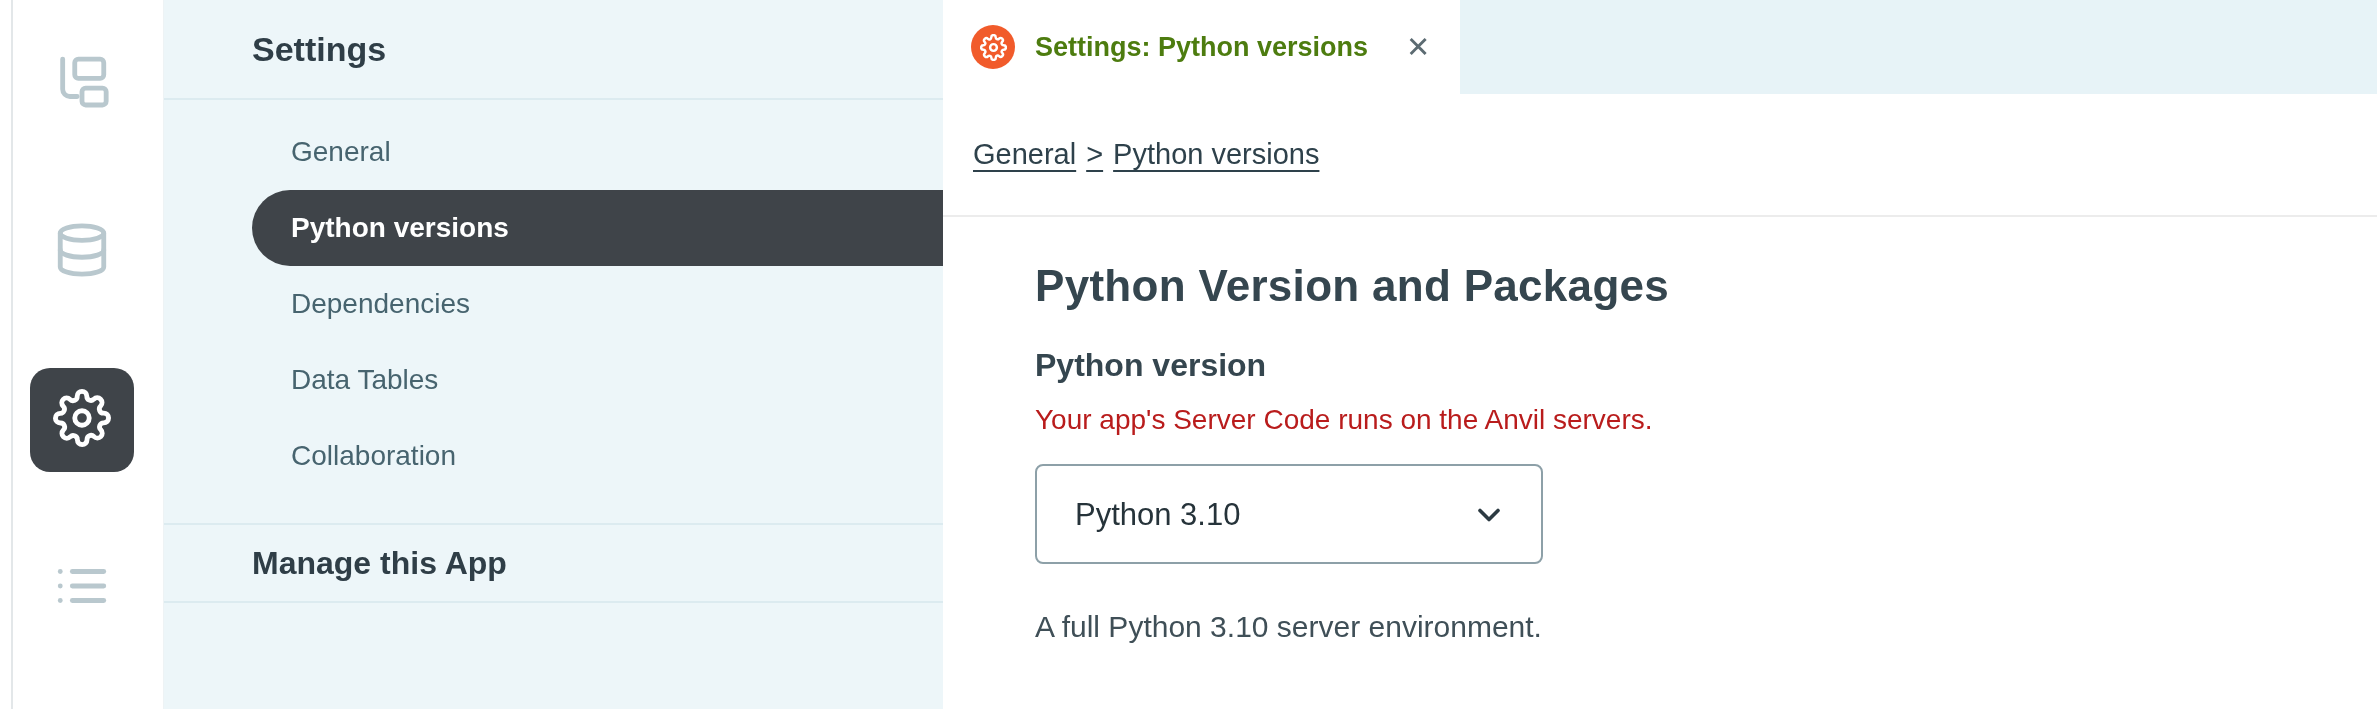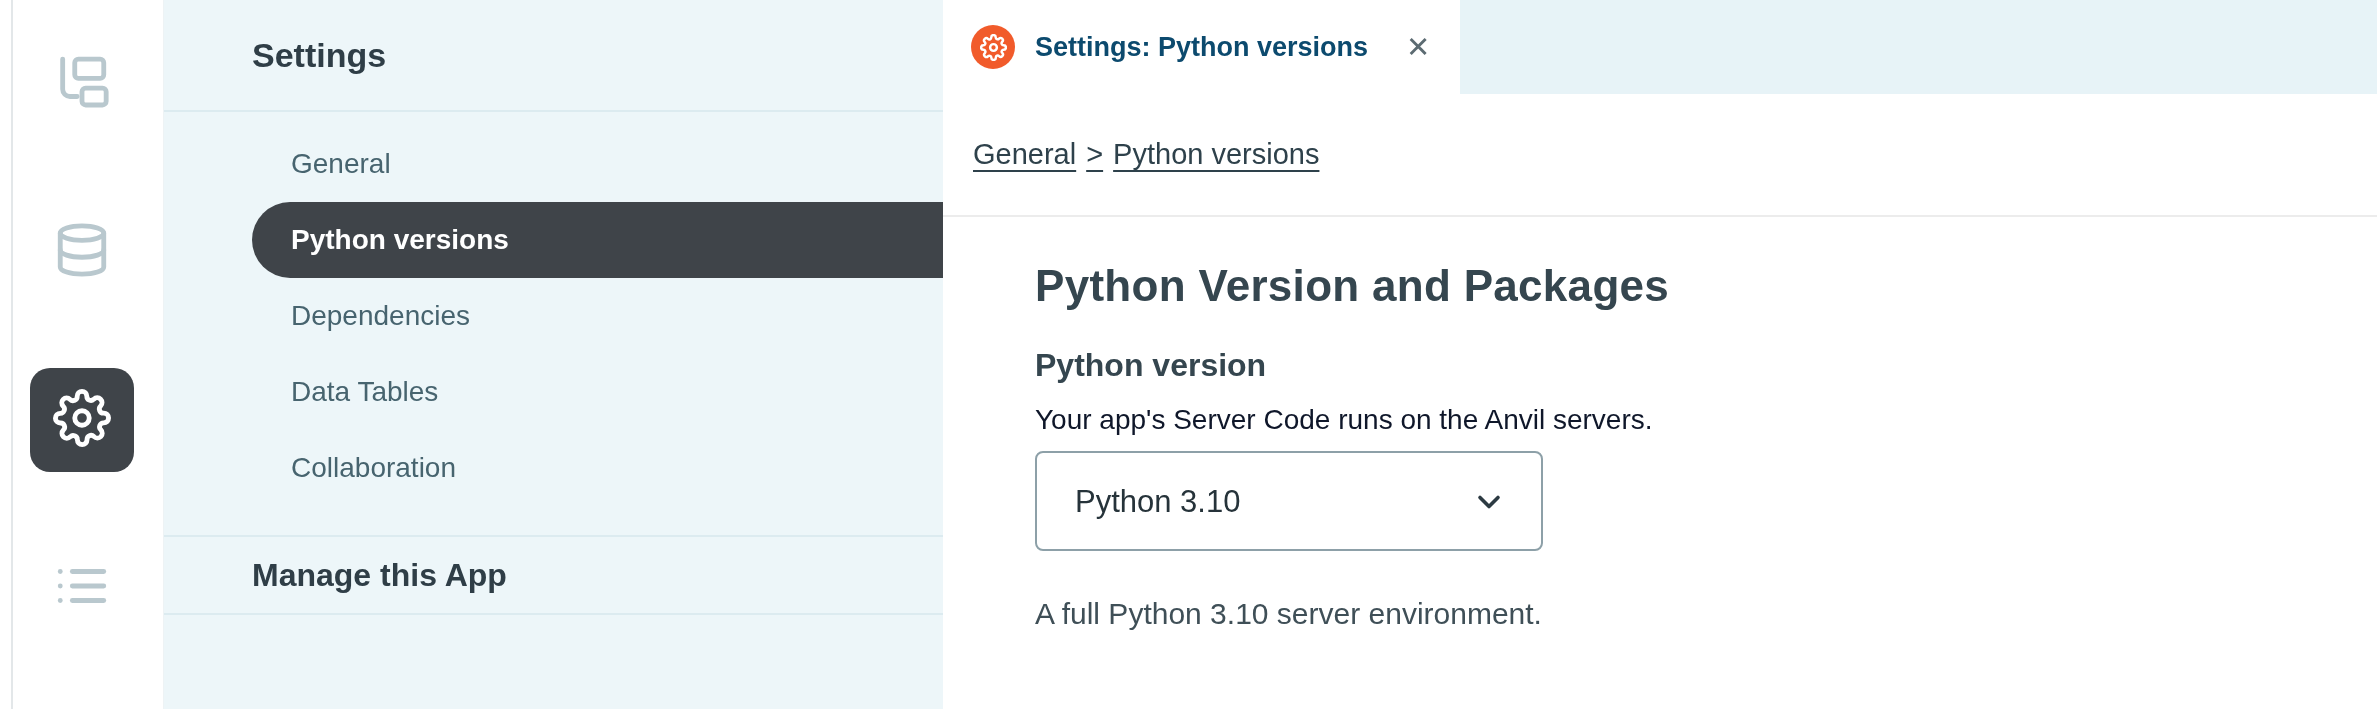--- a/index.html
+++ b/index.html
@@ -21,21 +21,21 @@
   .rail-btn {
     width:104px; height:104px; border-radius:20px;
     display:flex; align-items:center; justify-content:center;
     color:#b9c8ce; cursor:pointer;
   }
   .rail-btn.active { background:#3F4449; color:#ffffff; }
   .rail-btn svg { width:58px; height:58px; }
 
   
   .sidebar { width:779px; flex-shrink:0; background:#EDF6F9; display:flex; flex-direction:column; }
-  .sidebar-header { height:112px; display:flex; align-items:center; padding-left:88px; border-bottom:2px solid #dcebf0; }
+  .sidebar-header { height:100px; display:flex; align-items:center; padding-left:88px; border-bottom:2px solid #dcebf0; }
   .sidebar-title { font-size:34px; font-weight:700; color:#2f3e47; }
   .sidebar-nav { padding-top:14px; display:flex; flex-direction:column; }
   .nav-item {
     height:76px; display:flex; align-items:center; padding-left:127px;
     font-size:28px; font-weight:500; color:#47646f; cursor:pointer;
   }
   .nav-item.active {
     margin-left:88px; padding-left:39px; background:#3F4449; color:#ffffff;
     border-radius:38px 0 0 38px; font-weight:600;
   }
@@ -51,31 +51,31 @@
 
   
   .main { flex:1; min-width:0; display:flex; flex-direction:column; background:#ffffff; }
   .tabbar { height:94px; background:#E7F3F7; display:flex; align-items:stretch; flex-shrink:0; }
   .tab { background:#ffffff; display:flex; align-items:center; padding:0 30px 0 28px; gap:20px; cursor:pointer; }
   .tab-icon {
     width:44px; height:44px; border-radius:50%; background:#F15B2B;
     display:flex; align-items:center; justify-content:center; color:#ffffff; flex-shrink:0;
   }
   .tab-icon svg { width:27px; height:27px; }
-  .tab-title { font-size:27px; font-weight:700; color:#0c4a6e; white-space:nowrap; }
+  .tab-title { font-size:27px; font-weight:700; color:#4d7c0f; white-space:nowrap; }
   .tab-close { margin-left:18px; font-size:29px; color:#5c6b72; cursor:pointer; line-height:1; }
 
   .breadcrumb-row { height:123px; display:flex; align-items:center; padding-left:30px; border-bottom:2px solid #ececec; flex-shrink:0; }
   .breadcrumb { font-size:29px; font-weight:500; color:#2e414b; cursor:pointer; text-decoration:underline; text-underline-offset:6px; text-decoration-thickness:2px; }
   .crumb-sep { margin:0 10px; }
 
   .content { padding:44px 0 0 92px; }
   .content-heading { font-size:44px; font-weight:800; color:#35464f; margin:0 0 36px 0; letter-spacing:0.3px; }
   .field-label { font-size:32px; font-weight:700; color:#35464f; margin-bottom:20px; }
-  .field-help { font-size:28px; color:#0f172a; margin-bottom:15px; }
+  .field-help { font-size:28px; color:#b91c1c; margin-bottom:28px; }
   .select {
     width:508px; height:100px; background:#ffffff;
     border:2px solid #8da0a8; border-radius:8px;
     display:flex; align-items:center; justify-content:space-between;
     padding:2px 34px 0 38px; cursor:pointer;
   }
   .select-value { font-size:31px; color:#26333a; }
   .select svg { width:36px; height:36px; color:#2c3a42; }
   .select-desc { margin-top:46px; font-size:30px; color:#3f4f57; }
 </style>

